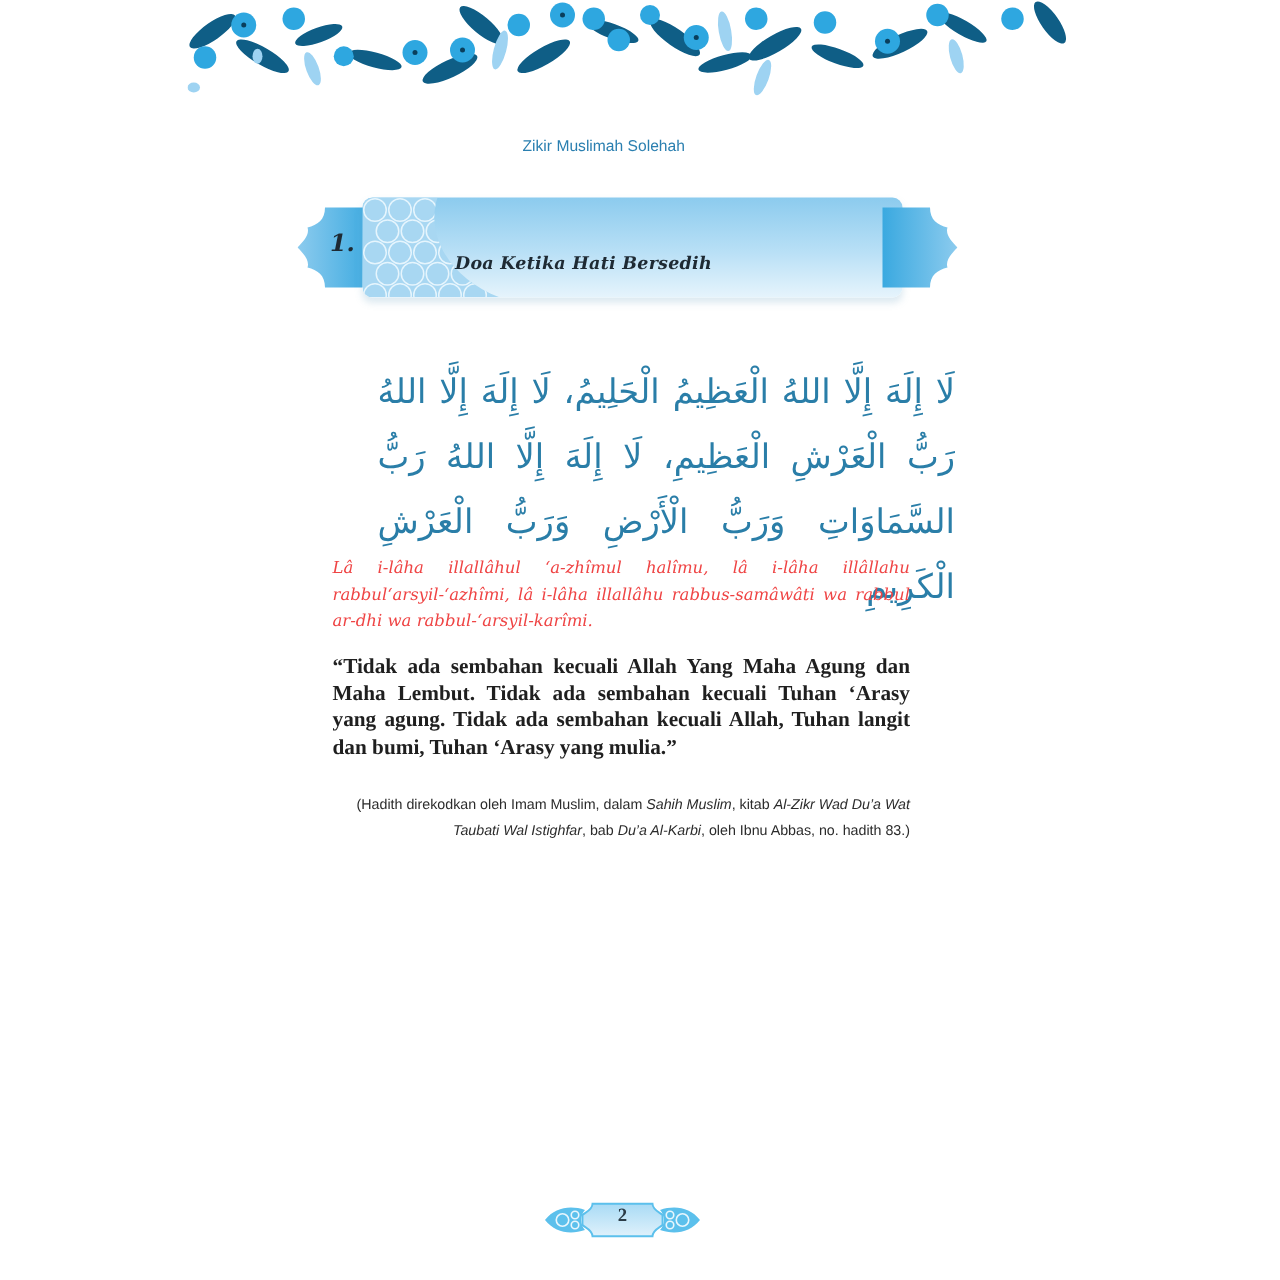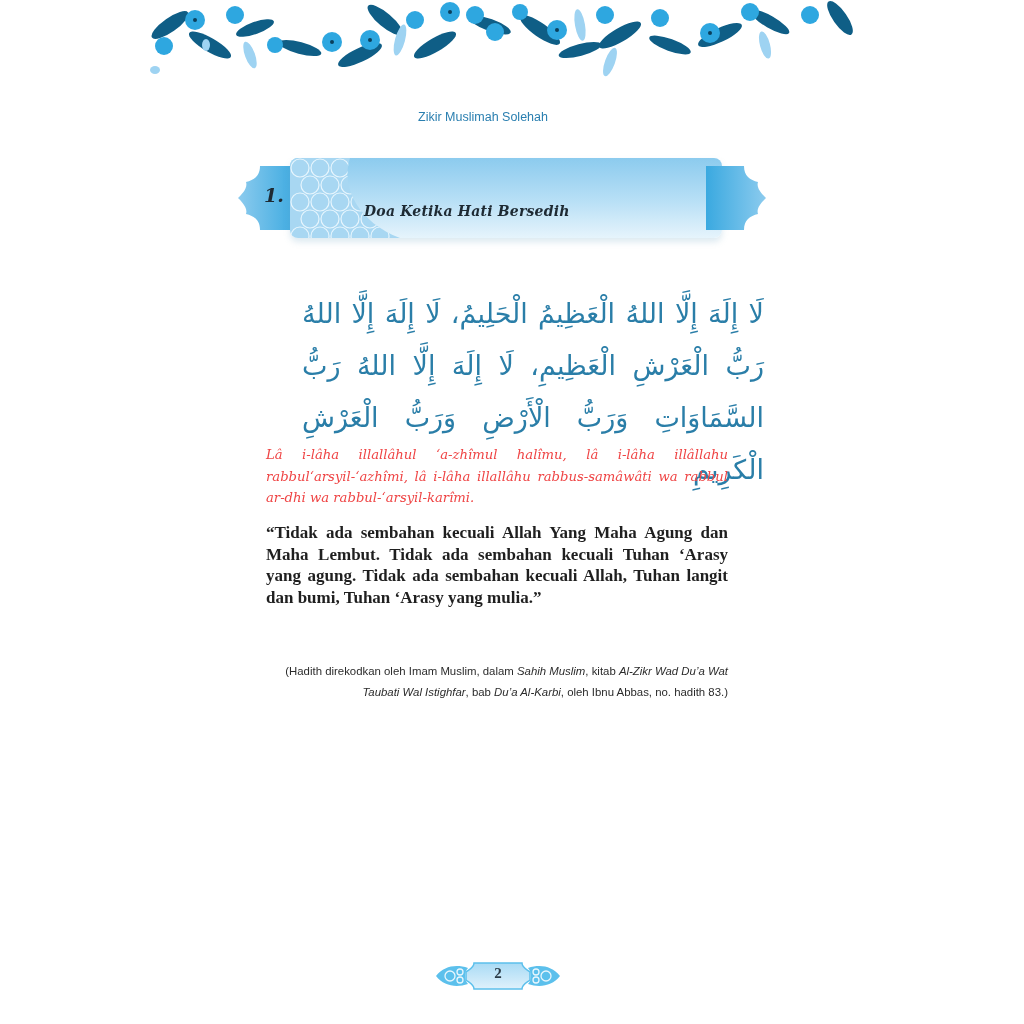--- a/index.html
+++ b/index.html
@@ -11,21 +11,21 @@
   .banner-body { position: absolute; left: 52px; top: 2px; width: 432px; height: 80px; border-radius: 8px; background: linear-gradient(180deg, #8ccbee 0%, #b9e0f6 55%, #e6f4fc 100%); box-shadow: 0 4px 6px rgba(120,170,200,0.25); overflow: hidden; }
   .banner-pattern { position: absolute; left: 0; top: 0; width: 120px; height: 80px; }
   .banner-left-tab, .banner-right-tab { position: absolute; top: 8px; width: 66px; height: 68px; }
   .banner-left-tab { left: 0; }
   .banner-right-tab { left: 462px; }
   .banner-number { position: absolute; left: 26px; top: 28px; font-family: "DejaVu Serif", serif; font-style: italic; font-weight: bold; font-size: 19px; color: #1e2a33; }
   .banner-title { position: absolute; left: 126px; top: 28px; font-family: "DejaVu Serif", serif; font-style: italic; font-weight: bold; font-size: 14px; color: #1e2a33; letter-spacing: 0.2px; margin-top: 19px; }
   .arabic { position: absolute; left: 266px; top: 288px; width: 462px; direction: rtl; text-align: justify; text-align-last: right; font-family: "DejaVu Sans", sans-serif; font-size: 27px; line-height: 52px; color: #2a7ea8; margin-left: 36px; }
   .translit { position: absolute; left: 266px; top: 444px; width: 462px; font-family: "DejaVu Serif", serif; font-style: italic; font-size: 13.2px; line-height: 21.5px; color: #ef4444; text-align: justify; text-align-last: left; }
   .translation { position: absolute; left: 266px; top: 522px; width: 462px; font-family: "Liberation Serif", serif; font-size: 17px; line-height: 21.6px; color: #1f1f1f; text-align: justify; text-align-last: left; font-weight: bold; }
-  .citation { position: absolute; left: 278px; top: 634px; width: 450px; font-family: "Liberation Sans", sans-serif; font-size: 11.4px; line-height: 21px; color: #2b2b2b; text-align: right; margin-top: 27px; }
+  .citation { position: absolute; left: 278px; top: 634px; width: 450px; font-family: "Liberation Sans", sans-serif; font-size: 11.4px; line-height: 21px; color: #2b2b2b; text-align: right; }
   .citation i { font-style: italic; }
   .page-num-wrap { position: absolute; left: 434px; top: 958px; width: 128px; height: 36px; }
   .page-num { position: absolute; left: 0; top: 7px; width: 128px; text-align: center; font-family: "Liberation Serif", serif; font-weight: bold; font-size: 15px; color: #2a3b47; }
 </style>
 </head>
 <body>
 
 <div class="page"></div>
 
 <svg class="floral" viewBox="0 0 716 85" xmlns="http://www.w3.org/2000/svg">

